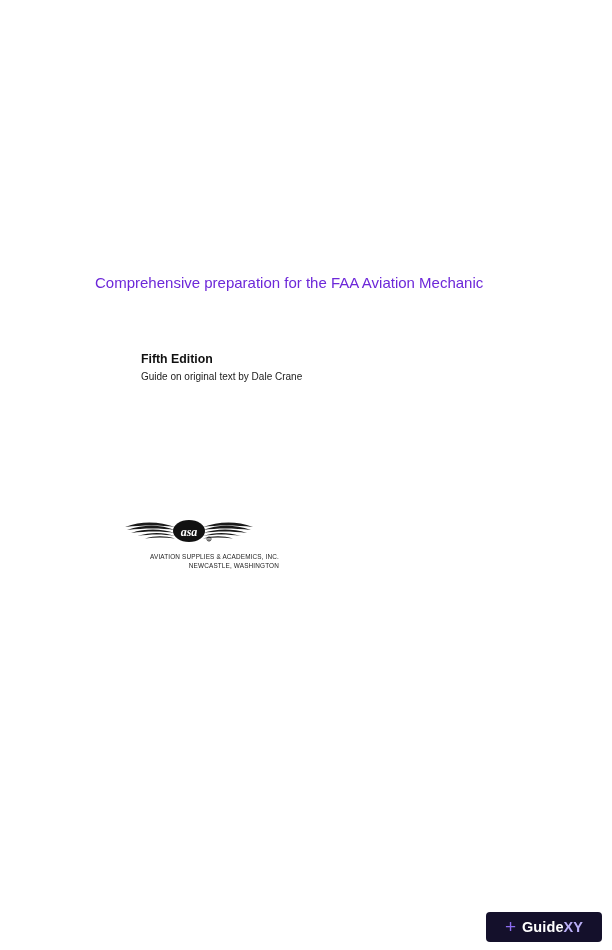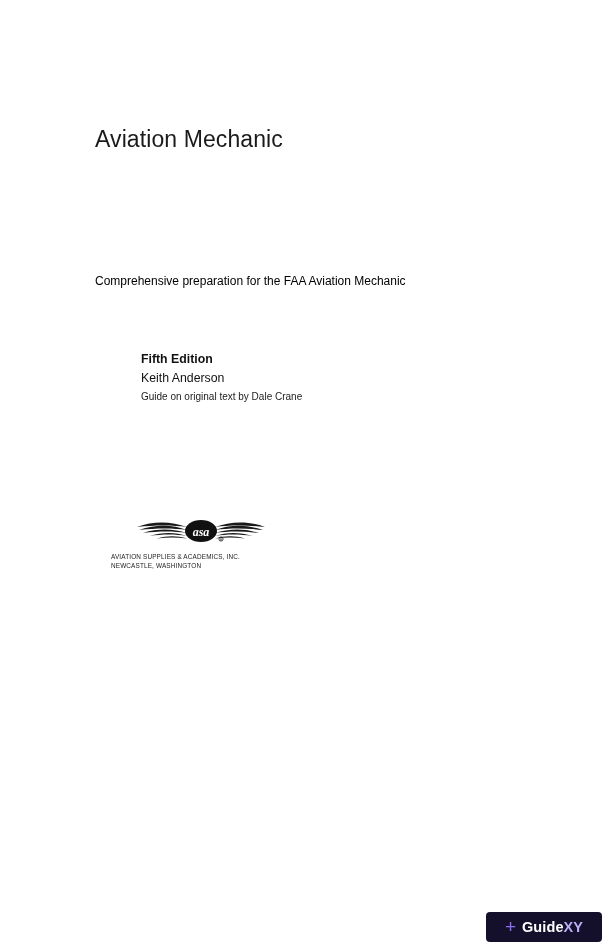--- a/index.html
+++ b/index.html
@@ -49,23 +49,23 @@
 
   .main-title .line2 {
     display: block;
   }
 
   .subtitle {
     position: absolute;
     left: 95px;
     top: 272px;
     width: 430px;
-    font-size: 12px;
+    font-size: 15px;
     line-height: 1.52;
-    color: #000000;
+    color: #6d28d9;
   }
 
   .author-block {
     position: absolute;
     left: 95px;
     top: 352px;
     width: 400px;
     margin-left: 46px;
   }
   .edition {
@@ -81,24 +81,24 @@
   }
   .based-on {
     font-size: 10px;
     color: #222222;
     margin: 0;
   }
 
   
   .publisher {
     position: absolute;
-    left: 111px;
+    left: 99px;
     top: 512px;
     width: 180px;
-    text-align: left;
+    text-align: right;
   }
   .logo-wrap {
     width: 132px;
     height: 36px;
     margin: 0 auto 4px auto;
     position: relative;
   }
   .pub-line {
     font-size: 6.4px;
     letter-spacing: 0.15px;
@@ -140,30 +140,28 @@
     color: #b9aef5;
     margin-top: 24px;
   }
 </style>
 </head>
 <body>
 
 <div class="page">
 
   <div class="title-block">
-    <p class="series-line">Aviation Mechanic</p>
   </div>
 
   <div class="subtitle">
     <div>Comprehensive preparation for the FAA Aviation Mechanic</div>
   </div>
 
   <div class="author-block">
     <p class="edition">Fifth Edition</p>
-    <p class="author-name">Keith Anderson</p>
     <p class="based-on">Guide on original text by Dale Crane</p>
   </div>
 
   <div class="publisher">
     <div class="logo-wrap">
       <svg width="132" height="36" viewBox="0 0 132 36" xmlns="http://www.w3.org/2000/svg">
 
         <g fill="#1a1a1a">
           <path d="M2 15 C20 8, 38 10, 52 15 C38 13, 20 13, 2 15 Z"></path>
           <path d="M4 18 C22 12, 38 13, 52 18 C38 16, 22 16, 4 18 Z"></path>

